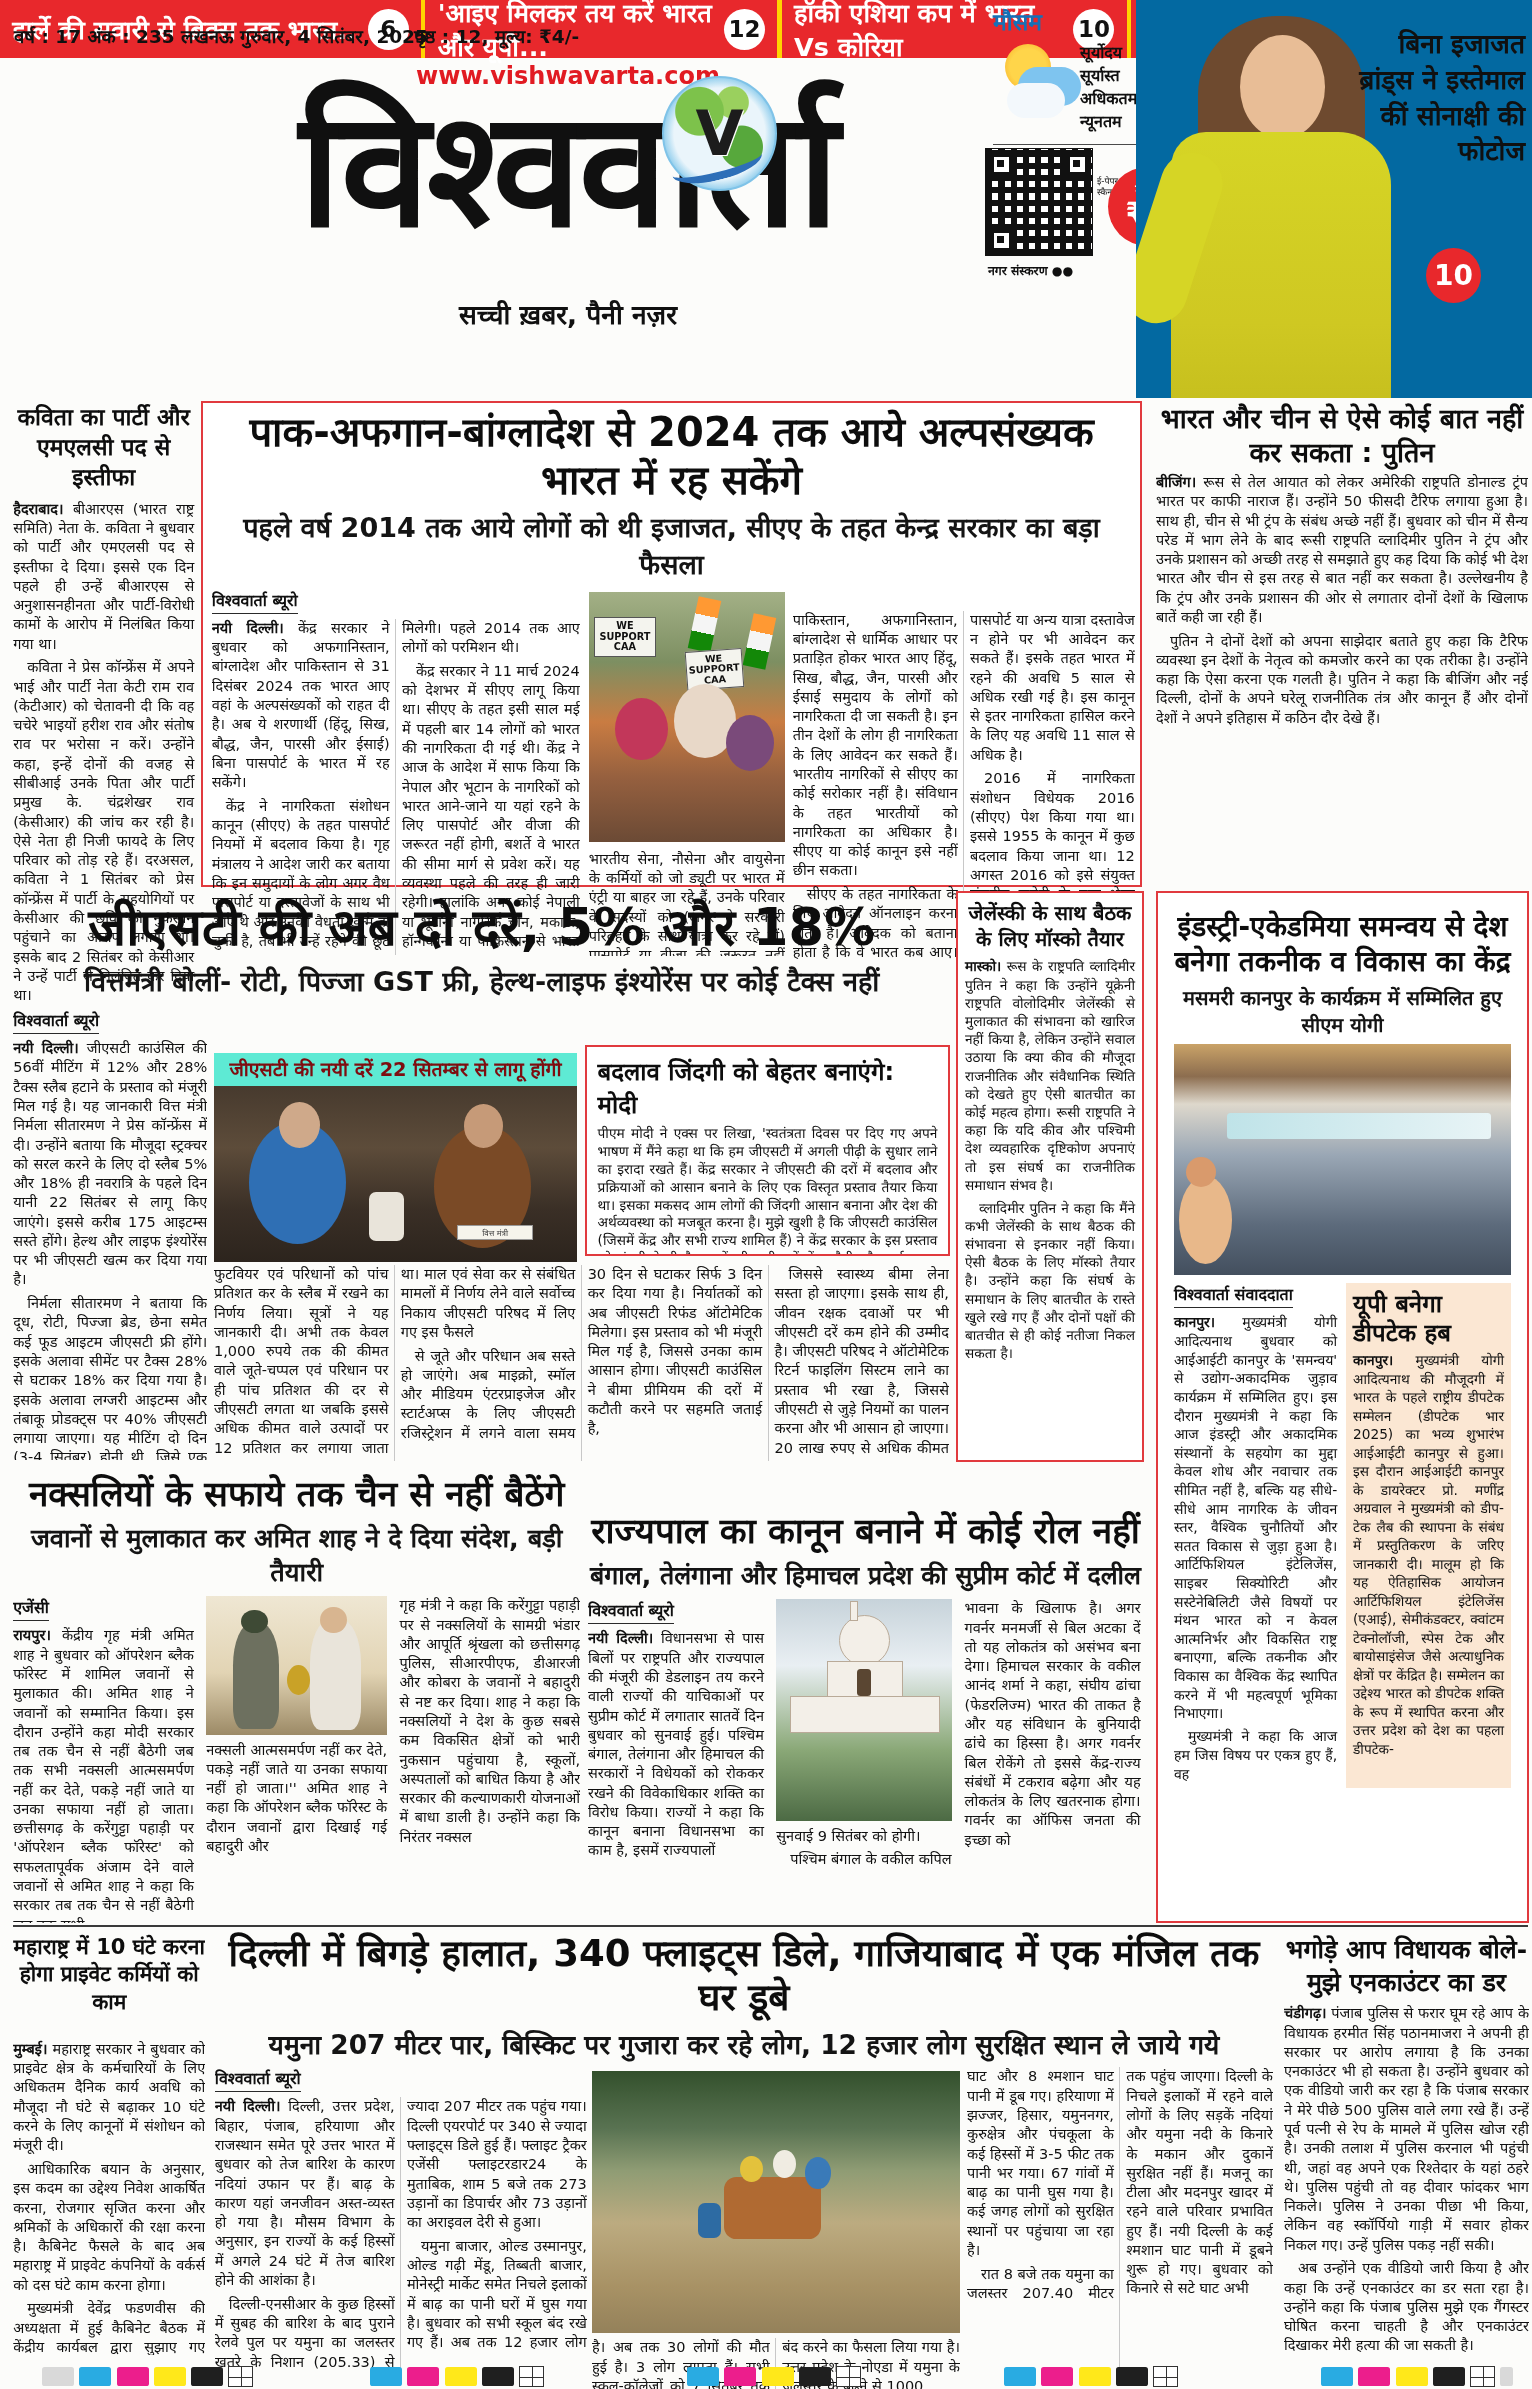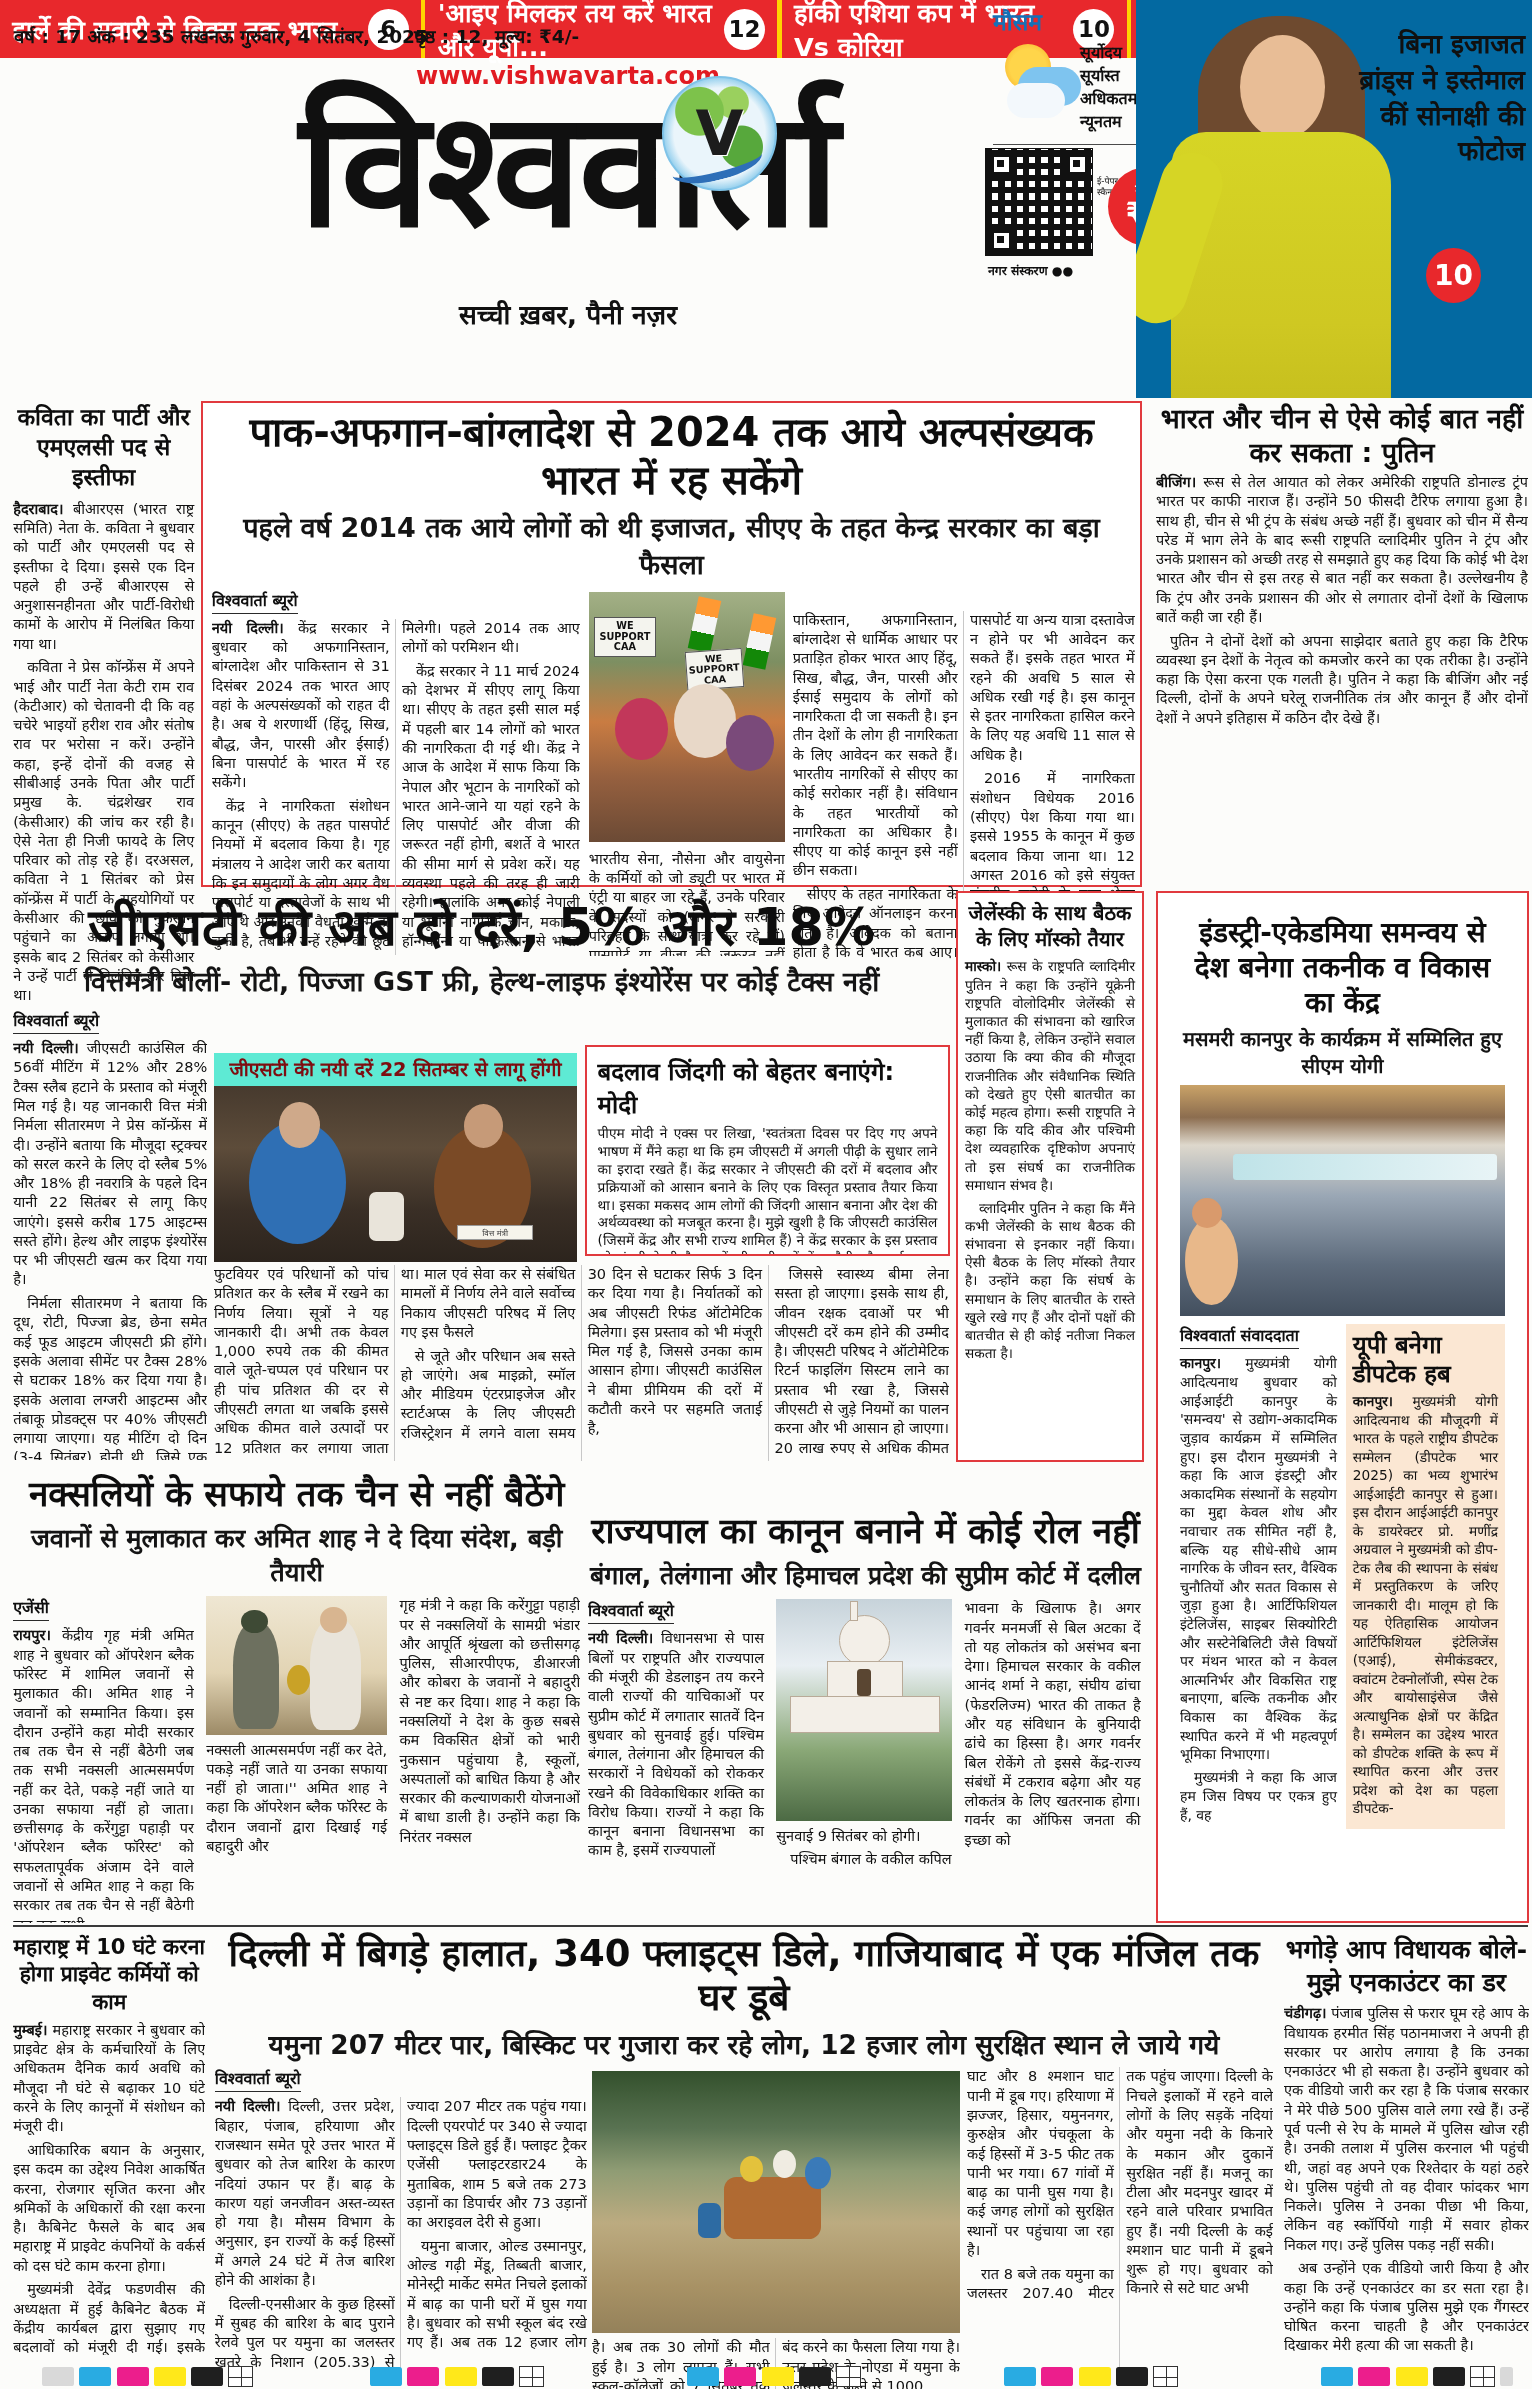--- a/index.html
+++ b/index.html
@@ -263,21 +263,21 @@
 </div>
 
 <div class="abs redbox" style="left:956px;top:891px;width:188px;height:571px;box-sizing:border-box;padding:7px;overflow:hidden;">
   <div class="ctr hl" style="font-size:20px;line-height:1.3;margin-bottom:5.3px;">जेलेंस्की के साथ बैठक के लिए मॉस्को तैयार</div>
   <div class="body-text" style="font-size:13.7px;">
     <p class="first"><span class="dateline">मास्को।</span> <span>रूस के राष्ट्रपति व्लादिमीर पुतिन ने कहा कि उन्होंने यूक्रेनी राष्ट्रपति वोलोदिमीर जेलेंस्की से मुलाकात की संभावना को खारिज नहीं किया है, लेकिन उन्होंने सवाल उठाया कि क्या कीव की मौजूदा राजनीतिक और संवैधानिक स्थिति को देखते हुए ऐसी बातचीत का कोई महत्व होगा। रूसी राष्ट्रपति ने कहा कि यदि कीव और पश्चिमी देश व्यवहारिक दृष्टिकोण अपनाएं तो इस संघर्ष का राजनीतिक समाधान संभव है।</span></p>
     <p>व्लादिमीर पुतिन ने कहा कि मैंने कभी जेलेंस्की के साथ बैठक की संभावना से इनकार नहीं किया। ऐसी बैठक के लिए मॉस्को तैयार है। उन्होंने कहा कि संघर्ष के समाधान के लिए बातचीत के रास्ते खुले रखे गए हैं और दोनों पक्षों की बातचीत से ही कोई नतीजा निकल सकता है।</p>
   </div>
 </div>
 
-<div class="abs redbox" style="left:1156px;top:891px;width:373px;height:1032px;box-sizing:border-box;padding:22px;overflow:hidden;">
+<div class="abs redbox" style="left:1156px;top:891px;width:373px;height:1032px;box-sizing:border-box;padding:16px;overflow:hidden;">
   <div class="ctr hl" style="font-size:28px;line-height:1.25;">इंडस्ट्री-एकेडमिया समन्वय से देश बनेगा तकनीक व विकास का केंद्र</div>
   <div class="ctr subhl" style="font-size:20px;margin:5.3px 0;">मसमरी कानपुर के कार्यक्रम में सम्मिलित हुए सीएम योगी</div>
   <div class="photo" id="photo-industry-img" style="width:100%;height:231px;margin-bottom:8.8px;">
     <div class="abs" style="left:53px;top:69px;width:264px;height:26.4px;background:linear-gradient(90deg,#bfe3e8,#e8f4f6);border-radius:3.5px;"></div>
     <div class="blob" style="left:5.3px;top:132px;width:53px;height:88px;background:#e8b88a;"></div>
     <div class="blob" style="left:12.3px;top:113px;width:30px;height:30px;background:#d99a6c;"></div>
   </div>
   <div style="display:flex;gap:8.8px;">
     <div style="width:173px;">
       <div><span class="byline">विश्ववार्ता संवाददाता</span></div>
@@ -353,21 +353,21 @@
       <div class="body-text">
         <p class="first">भावना के खिलाफ है। अगर गवर्नर मनमर्जी से बिल अटका दें तो यह लोकतंत्र को असंभव बना देगा। हिमाचल सरकार के वकील आनंद शर्मा ने कहा, संघीय ढांचा (फेडरलिज्म) भारत की ताकत है और यह संविधान के बुनियादी ढांचे का हिस्सा है। अगर गवर्नर बिल रोकेंगे तो इससे केंद्र-राज्य संबंधों में टकराव बढ़ेगा और यह लोकतंत्र के लिए खतरनाक होगा। गवर्नर का ऑफिस जनता की इच्छा को</p>
       </div>
     </div>
   </div>
 </div>
 
 <div class="abs rule" style="left:13.2px;top:1925px;width:1515px;height:1.8px;"></div>
 
 <div class="abs" style="left:13.2px;top:1934px;width:192px;height:421px;overflow:hidden;">
-  <div class="ctr hl" style="font-size:21px;line-height:1.3;margin-bottom:5px;">महाराष्ट्र में 10 घंटे करना होगा प्राइवेट कर्मियों को काम</div>
+  <div class="ctr hl" style="font-size:21px;line-height:1.3;margin-bottom:24px;">महाराष्ट्र में 10 घंटे करना होगा प्राइवेट कर्मियों को काम</div>
   <div class="body-text">
     <p class="first"><span class="dateline">मुम्बई।</span> <span>महाराष्ट्र सरकार ने बुधवार को प्राइवेट क्षेत्र के कर्मचारियों के लिए अधिकतम दैनिक कार्य अवधि को मौजूदा नौ घंटे से बढ़ाकर 10 घंटे करने के लिए कानूनों में संशोधन को मंजूरी दी।</span></p>
     <p>आधिकारिक बयान के अनुसार, इस कदम का उद्देश्य निवेश आकर्षित करना, रोजगार सृजित करना और श्रमिकों के अधिकारों की रक्षा करना है। कैबिनेट फैसले के बाद अब महाराष्ट्र में प्राइवेट कंपनियों के वर्कर्स को दस घंटे काम करना होगा।</p>
     <p>मुख्यमंत्री देवेंद्र फडणवीस की अध्यक्षता में हुई कैबिनेट बैठक में केंद्रीय कार्यबल द्वारा सुझाए गए बदलावों को मंजूरी दी गई। इसके साथ ही महाराष्ट्र अब कर्नाटक, तमिलनाडु, तेलंगाना, उत्तर प्रदेश और त्रिपुरा जैसे राज्यों में शुमार हो गया है, जहां ऐसे सुधार पहले ही लागू किए जा चुके हैं।</p>
   </div>
 </div>
 
 <div class="abs" style="left:213px;top:1932px;width:1062px;height:428px;">
   <div class="ctr hl" style="font-size:37px;line-height:1.2;">दिल्ली में बिगड़े हालात, 340 फ्लाइट्स डिले, गाजियाबाद में एक मंजिल तक घर डूबे</div>
   <div class="ctr subhl" style="font-size:26.4px;margin:5.3px 0;">यमुना 207 मीटर पार, बिस्किट पर गुजारा कर रहे लोग, 12 हजार लोग सुरक्षित स्थान ले जाये गये</div>

